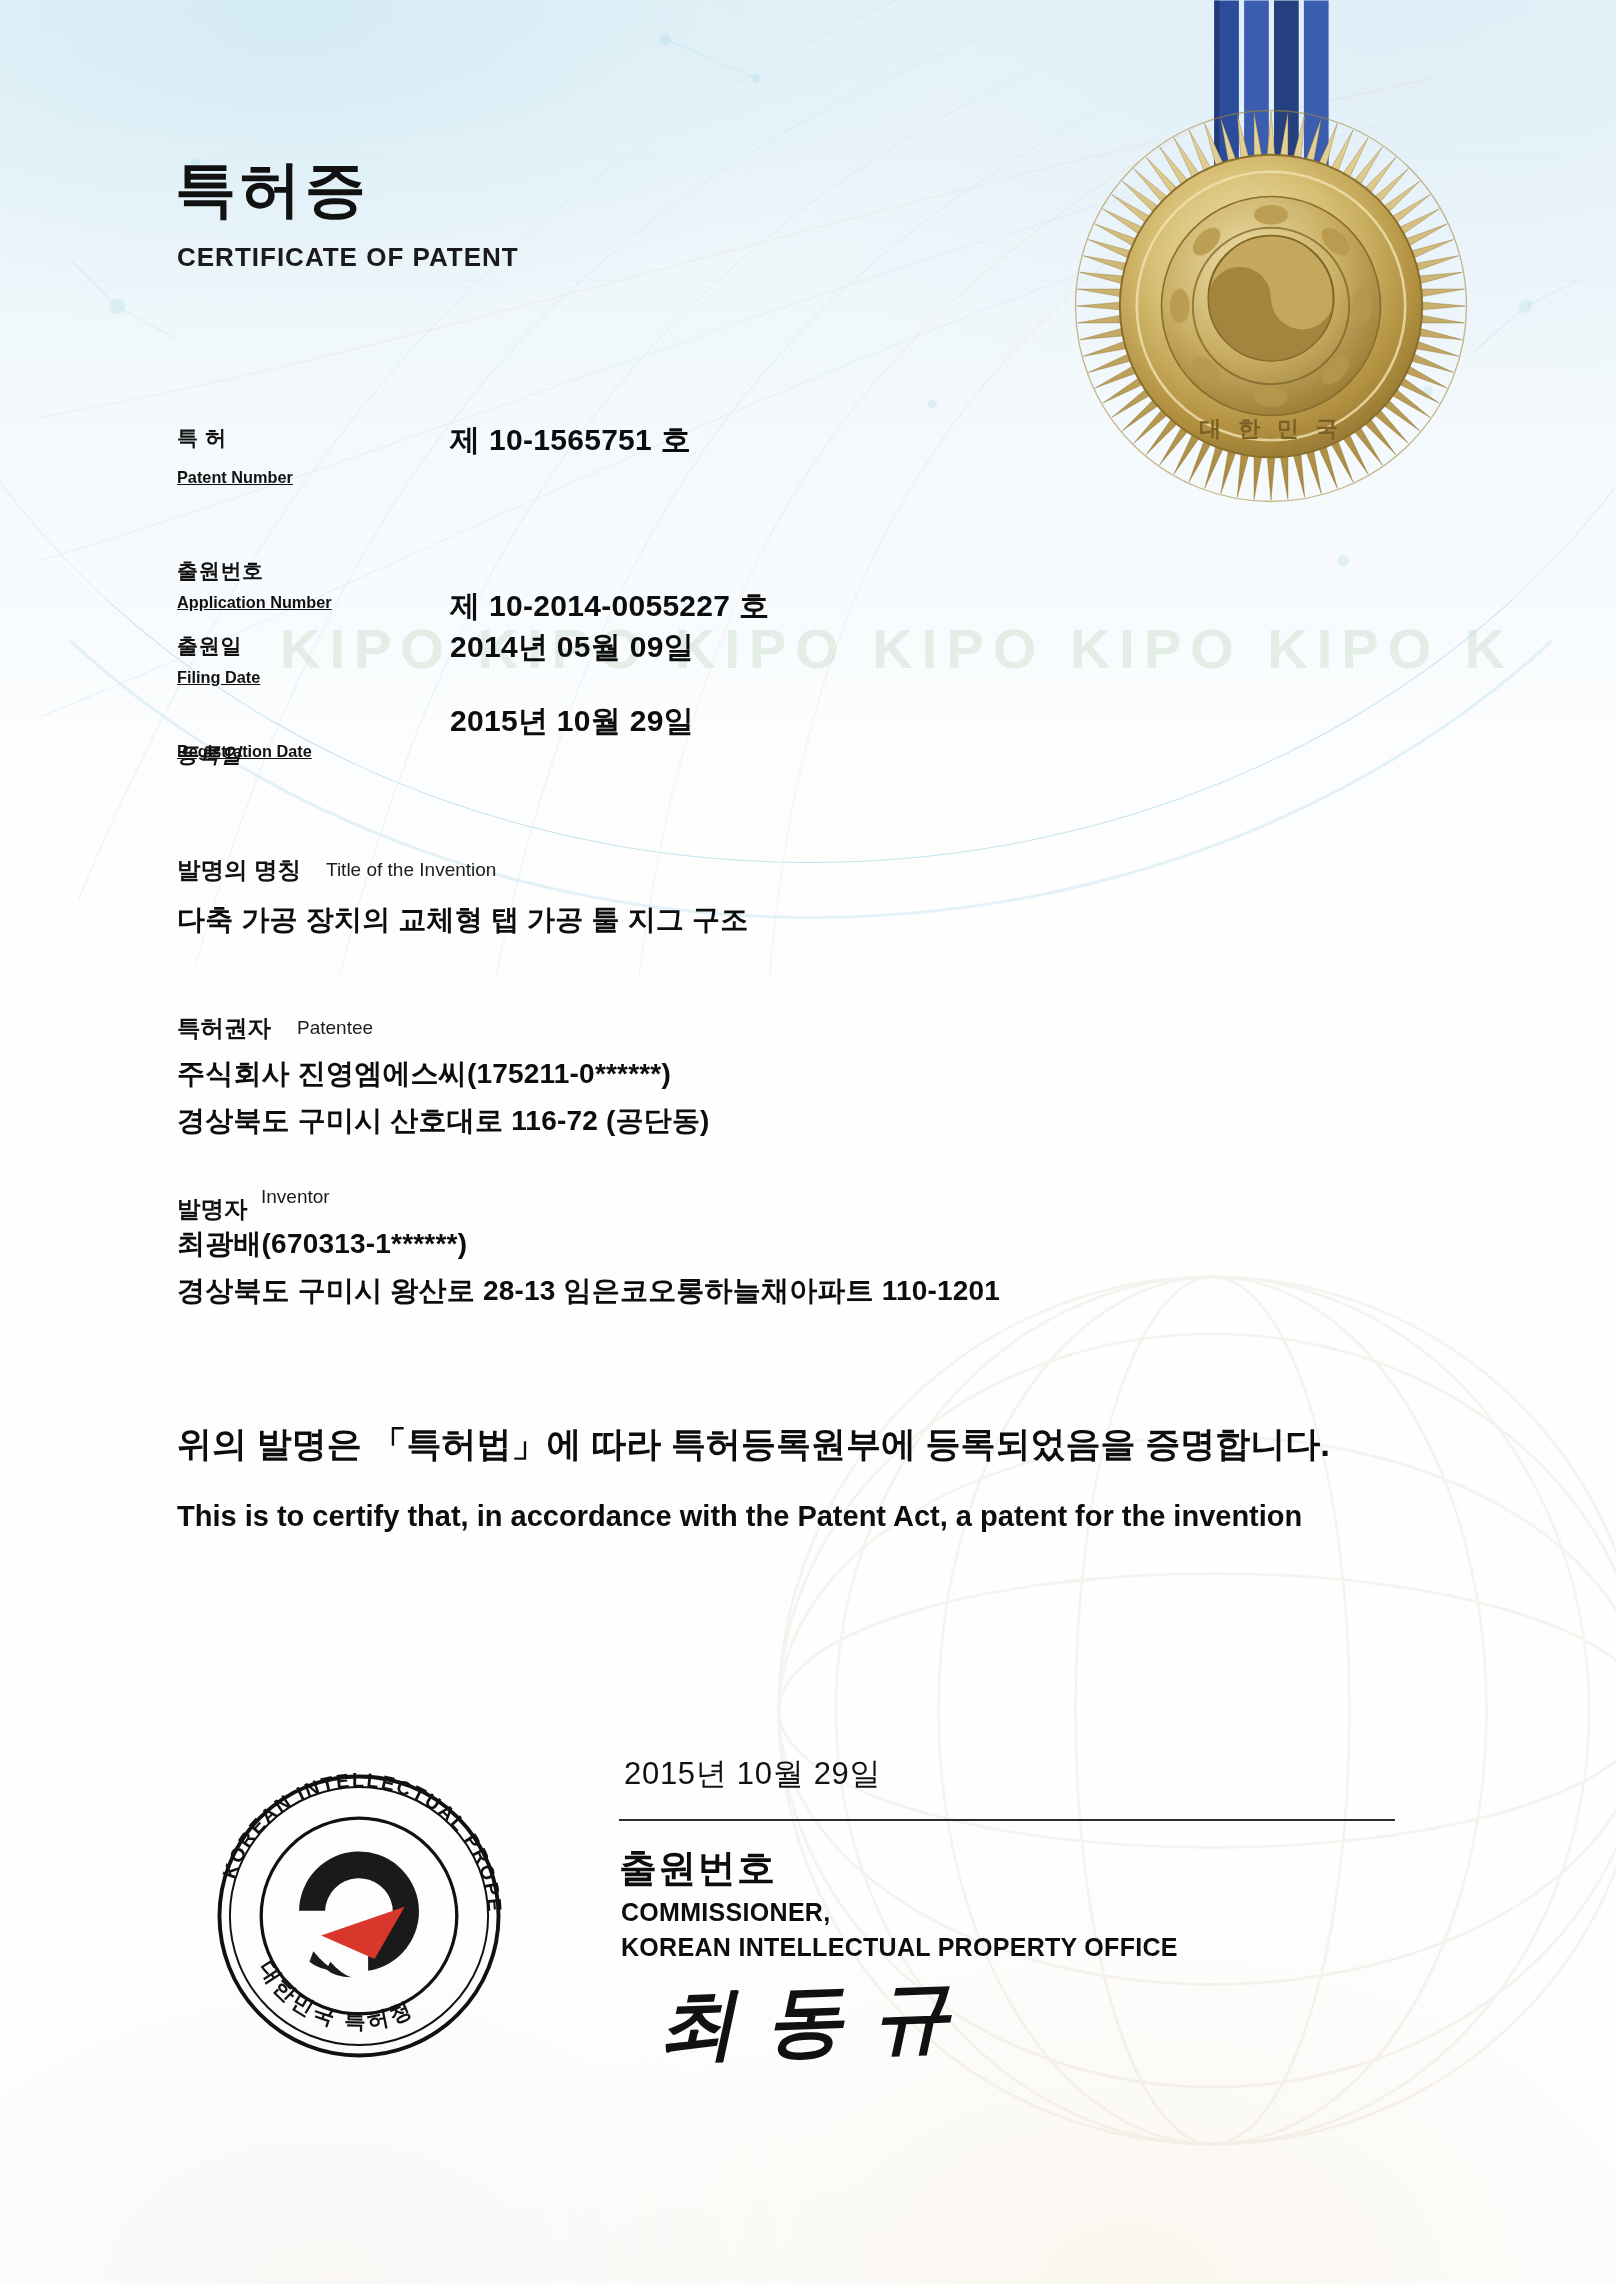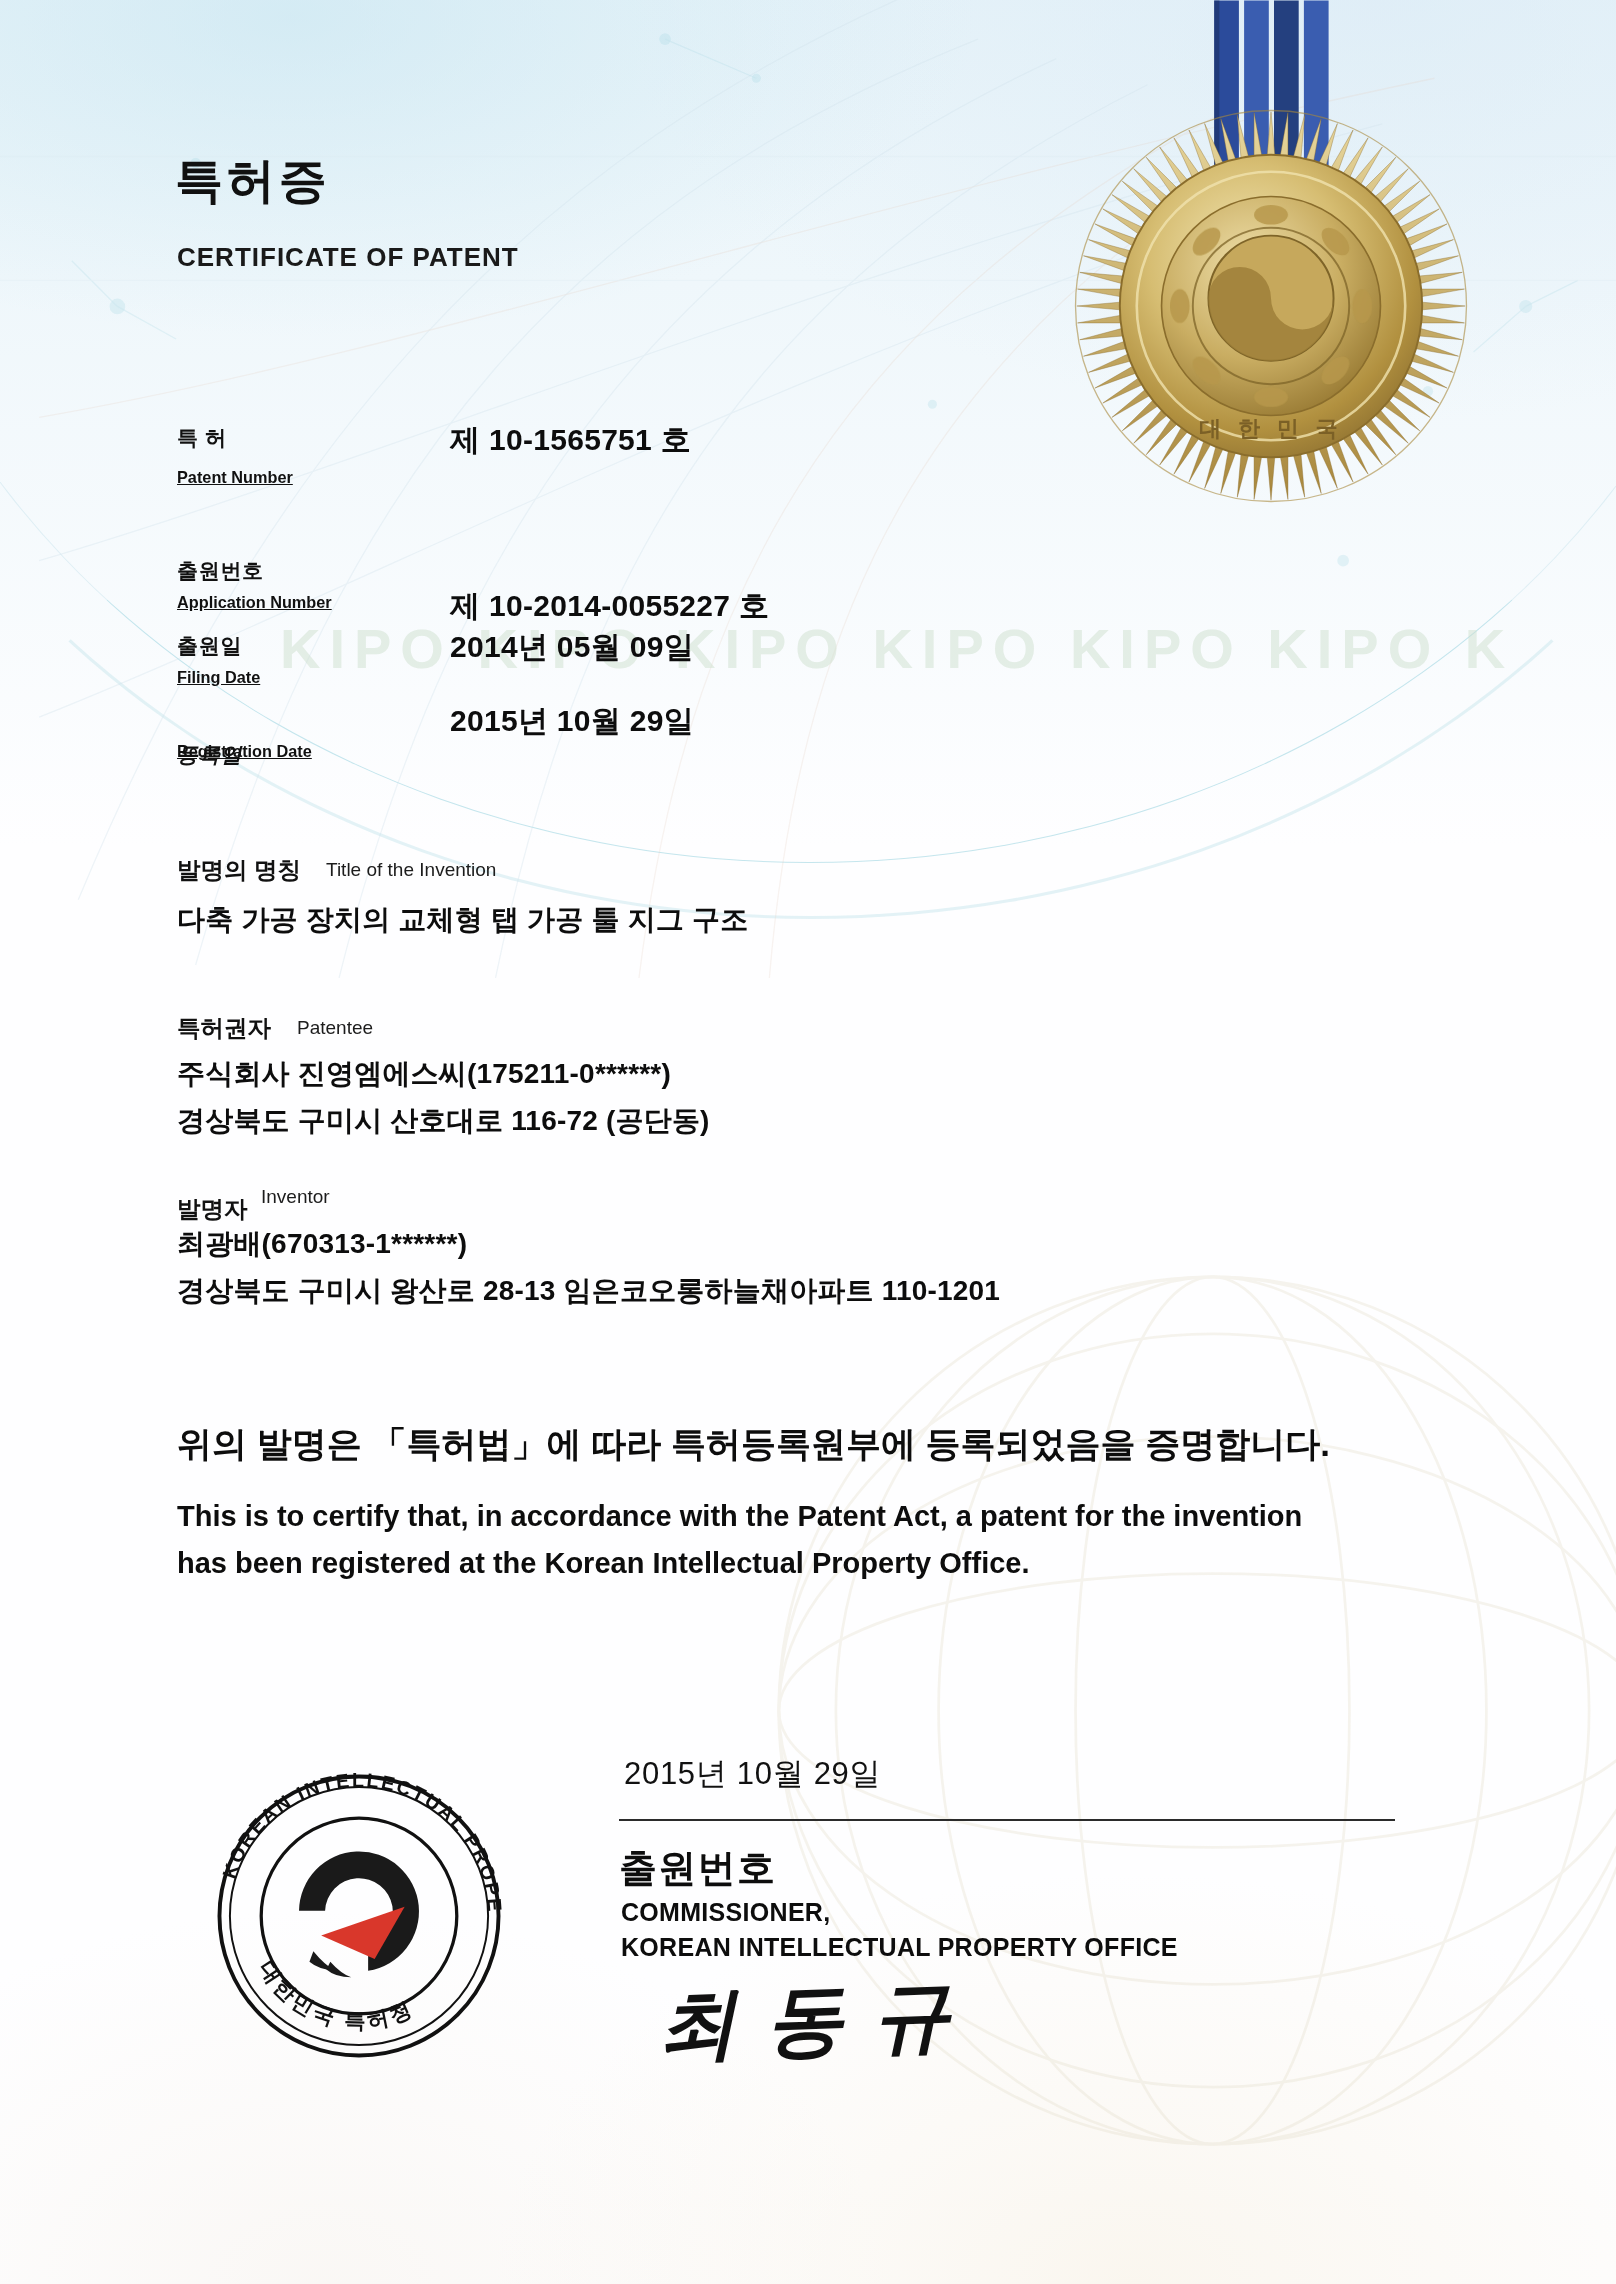--- a/index.html
+++ b/index.html
@@ -121,21 +121,21 @@
     left: 1069px;
     width: 404px;
     height: 404px;
   }
 
   
   .title-ko {
     position: absolute;
     left: 175px;
     top: 149px;
-    font-size: 48px;
+    font-size: 61px;
     font-weight: bold;
     letter-spacing: 3.9px;
     color: #111;
     text-align: center;
   }
   .title-en {
     position: absolute;
     left: 177px;
     top: 242px;
     font-size: 26px;
@@ -420,21 +420,20 @@
   <div class="sec-value" style="left:177px; top:1102px;">경상북도 구미시  산호대로  116-72 (공단동)</div>
 
   <div class="sec-label" style="left:177px; top:1181px;margin-top:12px;">발명자</div>
   <div class="sec-label-en" style="left:261px; top:1186px;">Inventor</div>
   <div class="sec-value" style="left:177px; top:1225px;">최광배(670313-1******)</div>
   <div class="sec-value" style="left:177px; top:1272px;">경상북도 구미시 왕산로 28-13 임은코오롱하늘채아파트 110-1201</div>
 
   <div class="certify-ko">위의 발명은 「특허법」에 따라 특허등록원부에 등록되었음을 증명합니다.</div>
   <div class="certify-en">
     <div>This is to certify that, in accordance with the Patent Act, a patent for the invention</div>
-    <div>has been registered at the Korean Intellectual Property Office.</div>
   </div>
 
   <div class="issue-date">2015년 10월 29일</div>
   <div class="sig-rule"></div>
   <div class="commissioner-ko">출원번호</div>
   <div class="commissioner-en1">COMMISSIONER,</div>
   <div class="commissioner-en2">KOREAN INTELLECTUAL PROPERTY OFFICE</div>
   <div class="signature">최동규</div>
 
   <svg class="kipo-seal" viewBox="0 0 500 500">

